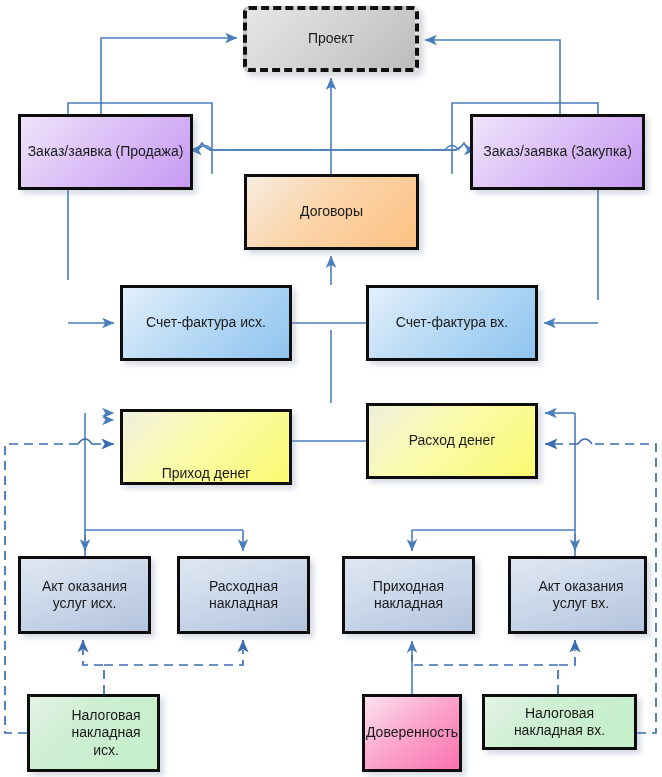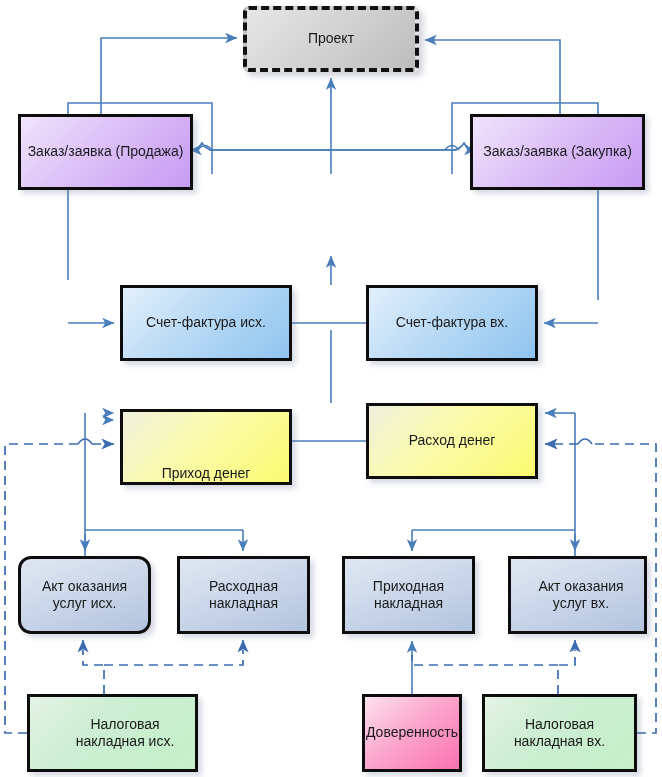--- a/index.html
+++ b/index.html
@@ -147,58 +147,61 @@
   </div>
 
   <div class="node n-purple" style="left:18px;top:114px;width:175px;height:76px;">
     <span>Заказ/заявка (Продажа)</span>
   </div>
 
   <div class="node n-purple" style="left:470px;top:114px;width:175px;height:76px;">
     <span>Заказ/заявка (Закупка)</span>
   </div>
 
+  <div class="node n-orange" style="left:244px;top:174px;width:175px;height:76px;">
+    <span>Договоры</span>
+  </div>
 
   <div class="node n-blue" style="left:120px;top:285px;width:172px;height:76px;">
     <span>Счет-фактура исх.</span>
   </div>
 
   <div class="node n-blue" style="left:366px;top:285px;width:172px;height:76px;">
     <span>Счет-фактура вх.</span>
   </div>
 
   <div class="node n-yellow" style="left:120px;top:409px;width:172px;height:76px;align-items:flex-end;">
     <span>Приход денег</span>
   </div>
 
   <div class="node n-yellow" style="left:366px;top:403px;width:172px;height:76px;">
     <span>Расход денег</span>
   </div>
 
-  <div class="node n-steel" style="left:18px;top:556px;width:133px;height:78px;border-radius:13px;">
+  <div class="node n-steel" style="left:18px;top:556px;width:133px;height:78px;">
     <span>Акт оказания услуг исх.</span>
   </div>
 
   <div class="node n-steel" style="left:177px;top:556px;width:133px;height:78px;">
     <span>Расходная накладная</span>
   </div>
 
   <div class="node n-steel" style="left:342px;top:556px;width:133px;height:78px;">
     <span>Приходная накладная</span>
   </div>
 
   <div class="node n-steel" style="left:508px;top:556px;width:139px;height:78px;padding-left:7px;">
     <span>Акт оказания услуг вх.</span>
   </div>
 
-  <div class="node n-green" style="left:27px;top:694px;width:171px;height:78px;padding-left:25px;">
+  <div class="node n-green" style="left:27px;top:694px;width:133px;height:78px;padding-left:25px;">
     <span>Налоговая накладная исх.</span>
   </div>
 
   <div class="node n-pink" style="left:362px;top:694px;width:100px;height:78px;">
     <span>Доверенность</span>
   </div>
 
-  <div class="node n-green" style="left:482px;top:694px;width:155px;height:78px;">
+  <div class="node n-green" style="left:482px;top:694px;width:155px;height:56px;">
     <span>Налоговая накладная вх.</span>
   </div>
 
 </div>
 
 </body></html>

